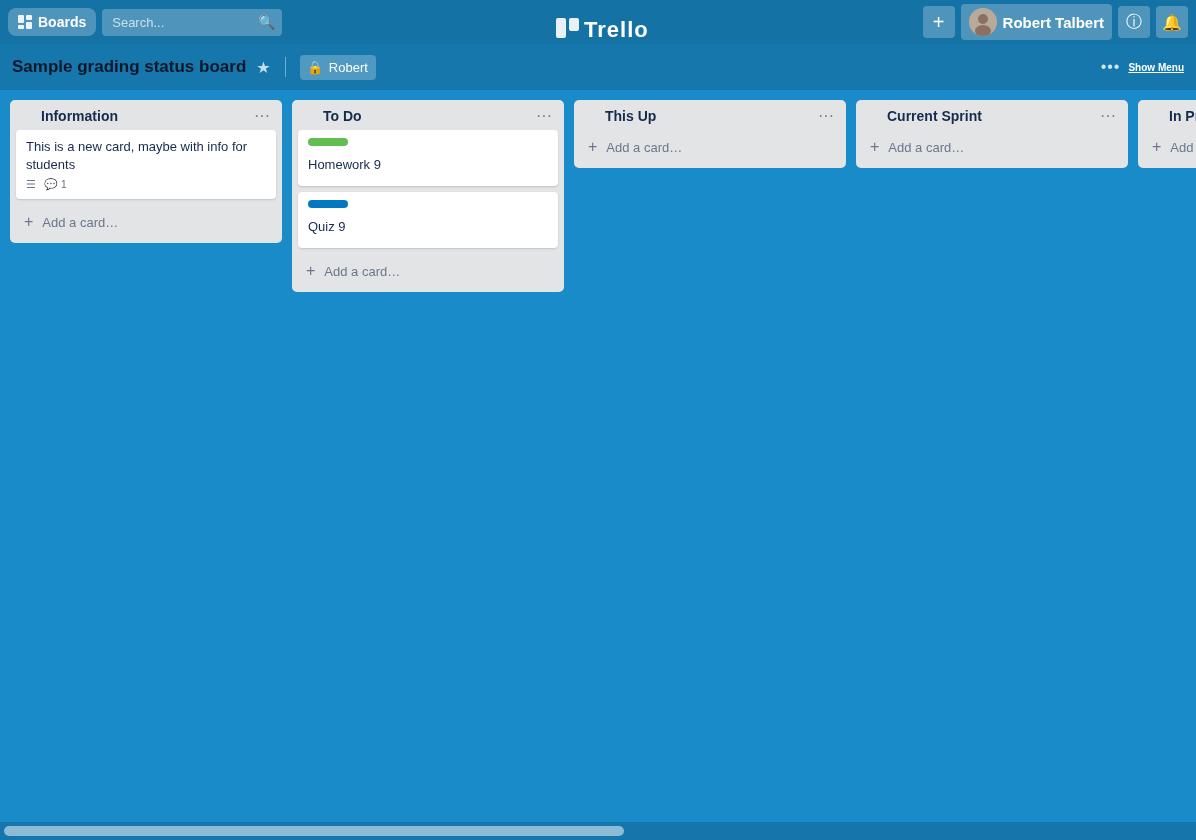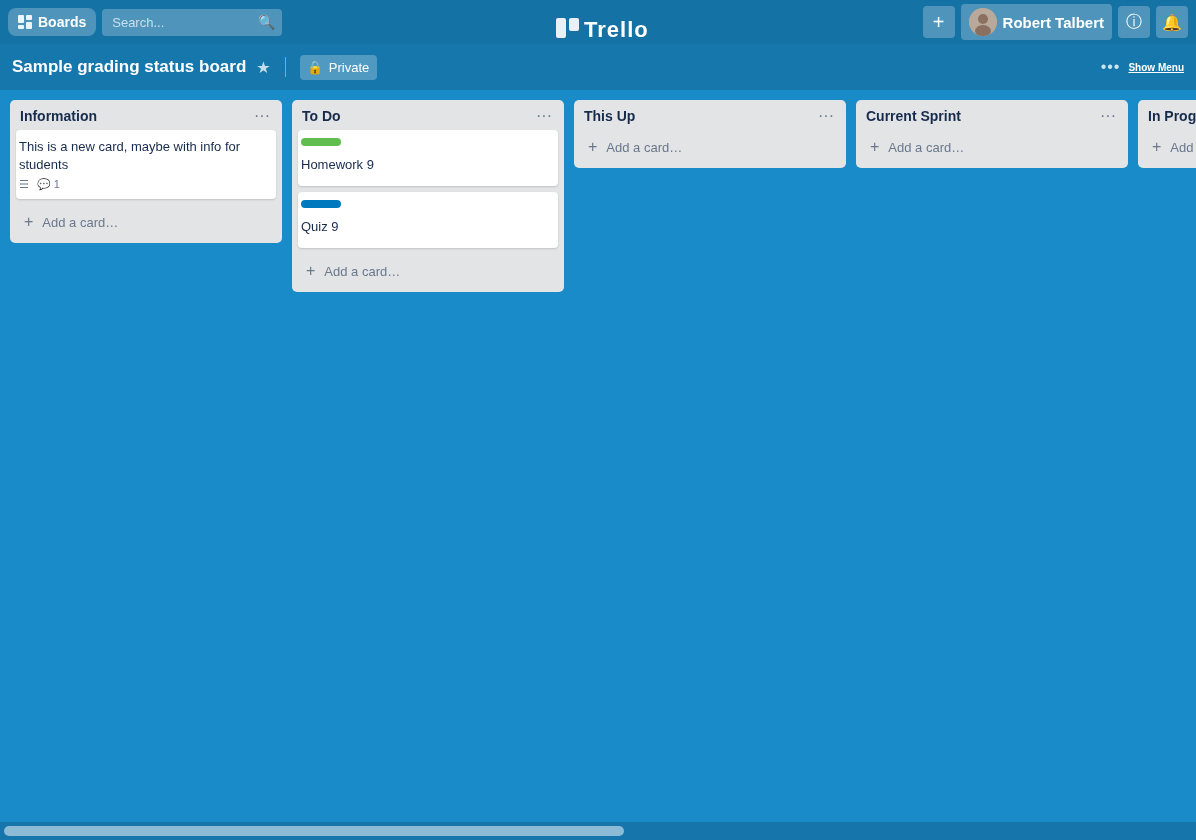--- a/index.html
+++ b/index.html
@@ -136,21 +136,21 @@
     
     #board-header {
       background: rgba(0,0,0,0.14);
       height: 46px;
       display: flex;
       align-items: center;
       padding: 0 12px;
       gap: 10px;
     }
     #board-title {
-      color: #ffffff;
+      color: #0f172a;
       font-size: 17px;
       font-weight: 700;
       cursor: pointer;
     }
     #star-btn {
       background: none;
       border: none;
       color: rgba(255,255,255,0.75);
       font-size: 16px;
       cursor: pointer;
@@ -221,41 +221,42 @@
       display: flex;
       align-items: center;
       justify-content: space-between;
       padding: 8px 10px 6px 10px;
     }
     .list-title {
       font-size: 14px;
       font-weight: 700;
       color: #172b4d;
       flex: 1;
+      margin-left: 21px;
     }
     .list-menu-btn {
       background: none;
       border: none;
       color: #6b778c;
       font-size: 16px;
       cursor: pointer;
       padding: 0 2px;
       line-height: 1;
     }
     .list-cards {
       padding: 0 6px;
       flex: 1;
       overflow-y: auto;
     }
 
     
     .card {
       background: #fff;
       border-radius: 4px;
-      padding: 8px 3px;
+      padding: 8px 10px;
       margin-bottom: 6px;
       box-shadow: 0 1px 2px rgba(0,0,0,0.15);
       cursor: pointer;
       position: relative;
     }
     .card-label {
       height: 8px;
       border-radius: 4px;
       margin-bottom: 6px;
       width: 40px;
@@ -375,21 +376,21 @@
 </nav>
 
 <div id="board-header">
   <h1 id="board-title">Sample grading status board</h1>
   <button id="star-btn">
     <span>★</span>
   </button>
   <div id="divider"></div>
   <button id="private-btn">
     <span>🔒</span>
-    <span>Private</span>
+    <span>Robert</span>
   </button>
   <div id="header-spacer"></div>
   <div id="show-menu-area">
     <span id="show-menu-dots">•••</span>
     <button id="show-menu-btn">Show Menu</button>
   </div>
 </div>
 
 <div id="board-content">
 

